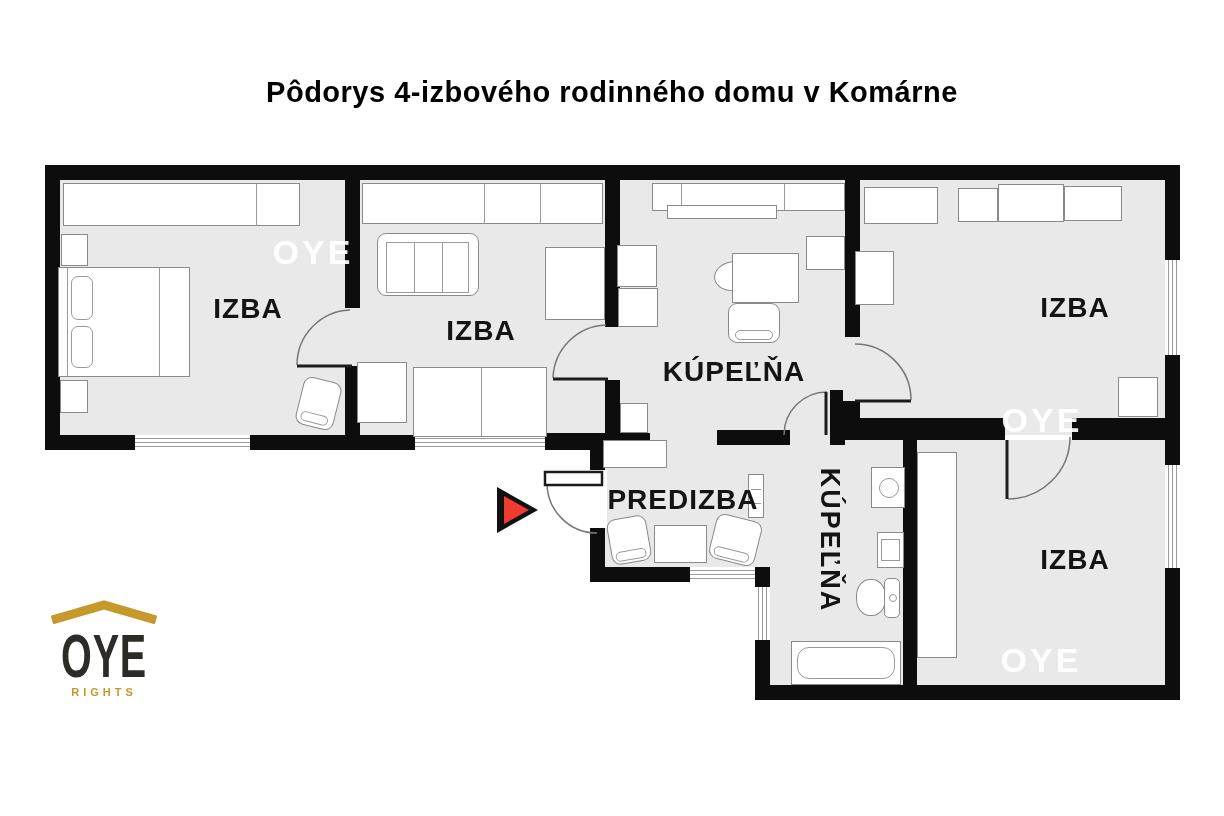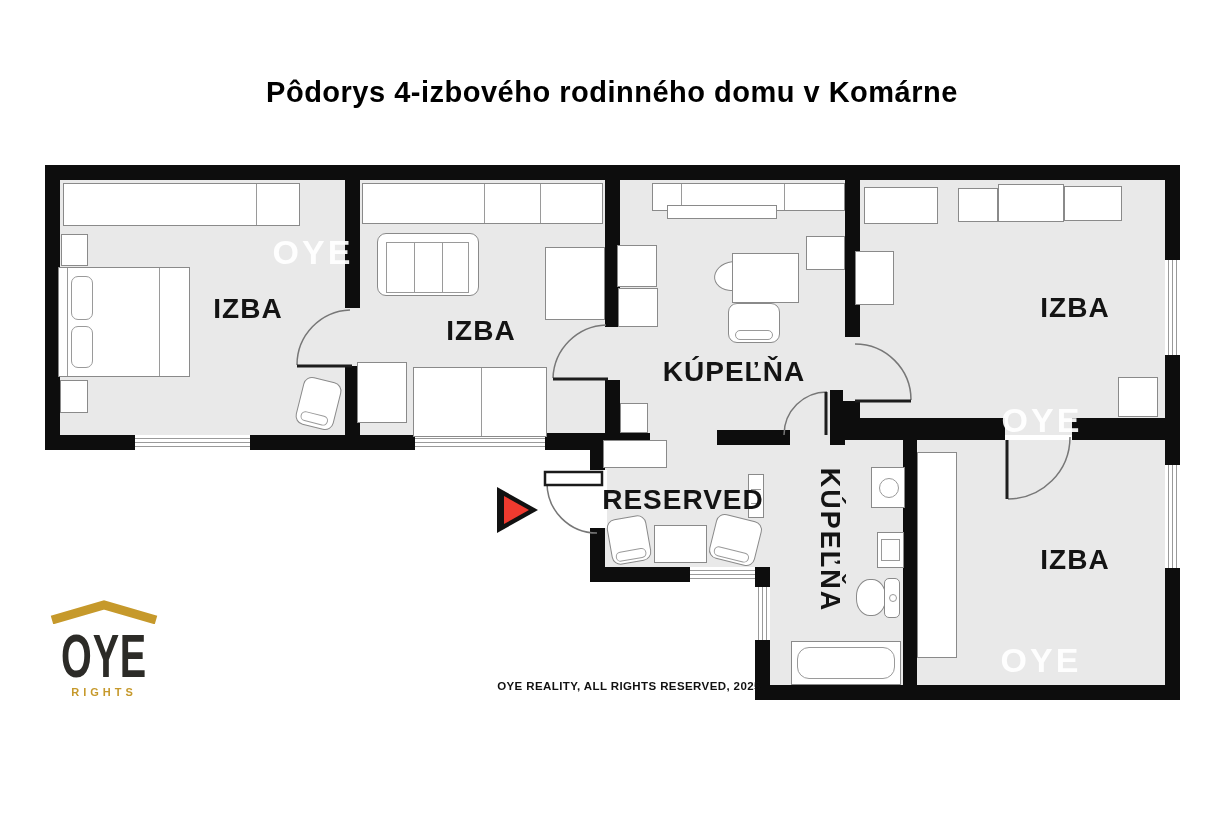--- a/index.html
+++ b/index.html
@@ -192,31 +192,30 @@
     </g>
     <rect x="545" y="472" width="57" height="13" fill="#ffffff" stroke="#1a1a1a" stroke-width="2.5"></rect>
     <polygon points="497,487 538,510 497,533" fill="#111111"></polygon>
     <polygon points="504,496 529,510 504,524" fill="var(--red,#ee3a2f)"></polygon>
   </svg>
 
   <div class="lbl" style="left:248px;top:309px">IZBA</div>
   <div class="lbl" style="left:481px;top:331px">IZBA</div>
   <div class="lbl" style="left:734px;top:372px">KÚPEĽŇA</div>
   <div class="lbl" style="left:1075px;top:308px">IZBA</div>
-  <div class="lbl" style="left:683px;top:500px">RESERVED</div>
+  <div class="lbl" style="left:683px;top:500px">PREDIZBA</div>
   <div class="lbl vert" style="left:829px;top:540px;font-size:27px">KÚPEĽŇA</div>
   <div class="lbl" style="left:1075px;top:560px">IZBA</div>
 
   <div class="wm" style="left:313px;top:252px">OYE</div>
   <div class="wm" style="left:1042px;top:420px">OYE</div>
   <div class="wm" style="left:1041px;top:660px">OYE</div>
 
   <div class="logo">
     <svg width="116" height="26" viewBox="0 0 116 26">
       <polyline points="6,22 58,7 110,22" fill="none" stroke="var(--gold,#c6992b)" stroke-width="9"></polyline>
     </svg>
     <div class="logo-oye">OYE</div>
     <div class="logo-tag">RIGHTS</div>
   </div>
 
-  <div class="footer">OYE REALITY, ALL RIGHTS RESERVED, 2025</div>
 
 </div>
 
 </body></html>

